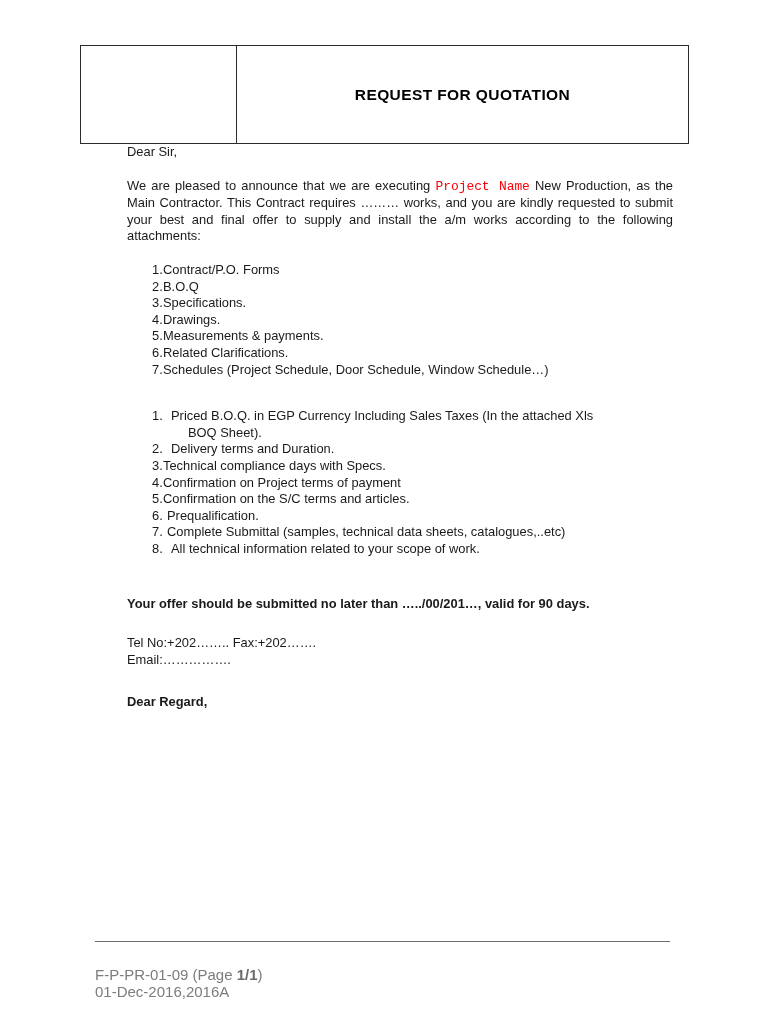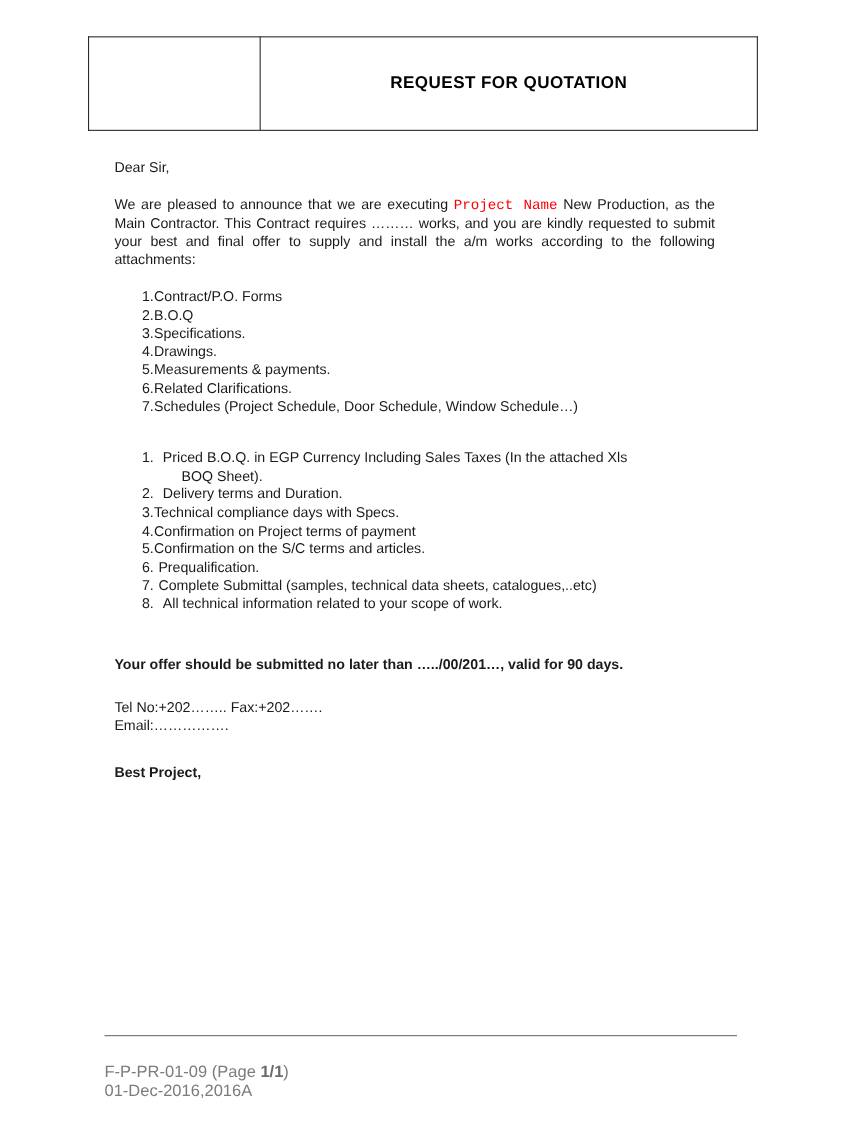--- a/index.html
+++ b/index.html
@@ -20,23 +20,23 @@
   .page {
     position: absolute;
     inset: 0;
     background: #ffffff;
   }
 
   
   .header-table {
     position: absolute;
     left: 80px;
-    top: 33px;
+    top: 45px;
     width: 609px;
-    height: 86px;
+    height: 99px;
     border-collapse: collapse;
     table-layout: fixed;
   }
   .header-table td {
     border: 1.3px solid #2b2b2b;
     padding: 0;
     vertical-align: middle;
   }
   .header-logo-cell {
     width: 155px;
@@ -47,21 +47,21 @@
   .header-title {
     font-size: 15.5px;
     font-weight: bold;
     letter-spacing: 0.4px;
     color: #000;
   }
 
   
   .body-wrap {
     position: absolute;
-    left: 104px;
+    left: 127px;
     top: 144px;
     width: 546px;
     font-size: 12.9px;
     line-height: 16.6px;
     color: #1a1a1a;
   }
 
   p.para {
     margin: 0;
   }
@@ -253,21 +253,21 @@
 
     <div class="gap-lg"></div>
     <div class="gap-xs"></div>
 
     <p class="para">Tel No:+202…….. Fax:+202…….</p>
     <p class="para">Email:…………….</p>
 
     <div class="gap-lg"></div>
     <div class="gap-sm"></div>
 
-    <p class="para bold">Best Project,</p>
+    <p class="para bold">Dear Regard,</p>
   </div>
 
   <div class="footer-rule"></div>
   <div class="footer-row">
     <span class="footer-left"><span>F-P-PR-01-09 (Page </span><span class="pg">1/1</span><span>)</span></span>
     <span class="footer-right">01-Dec-2016,2016A</span>
   </div>
 
 </div>
 

